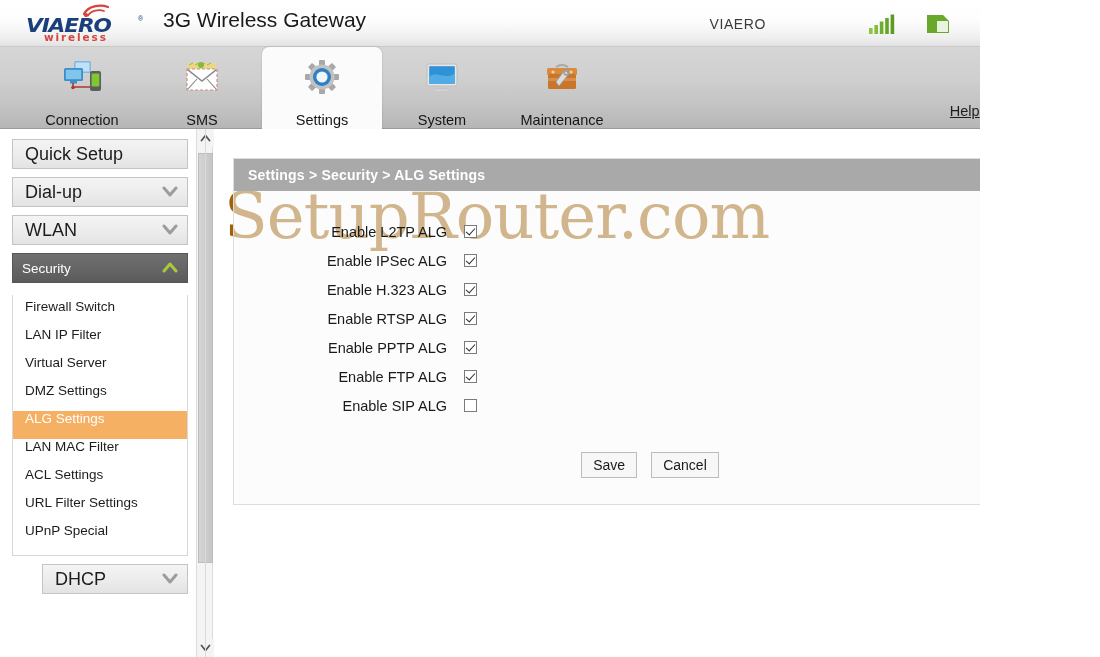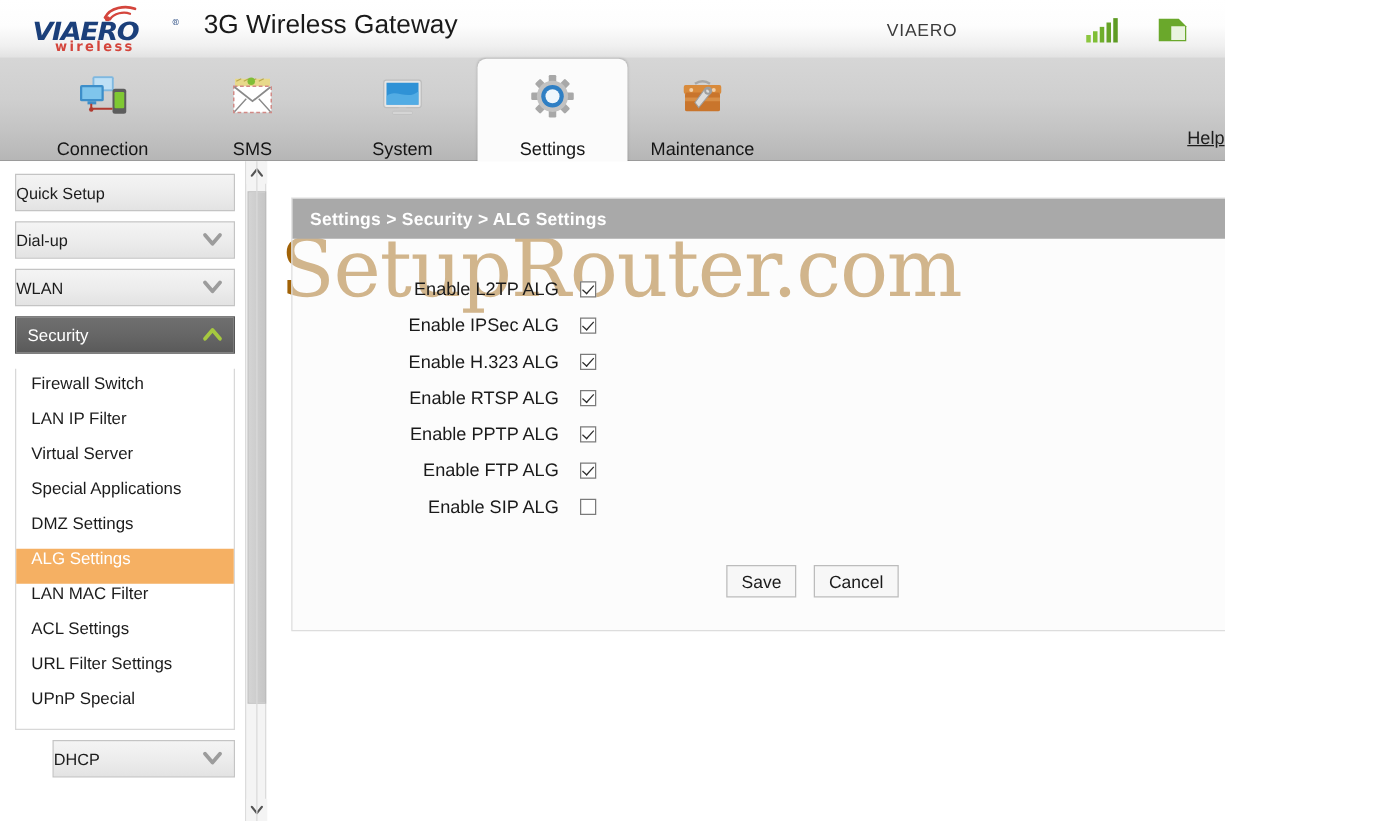--- a/index.html
+++ b/index.html
@@ -107,22 +107,22 @@
   }
   .side-inner { position: absolute; left: 0; top: 0; width: 196px; }
 
   .sb-btn {
     position: relative;
     margin: 0 8px 8px 12px;
     height: 30px;
     background: linear-gradient(to bottom, #f4f4f4 0%, #ececec 55%, #e3e3e3 100%);
     border: 1px solid #c4c4c4;
     display: flex; align-items: center;
-    padding-left: 0;
-    font-size: 13px; color: #1c1c1c;
+    padding-left: 12px;
+    font-size: 18px; color: #1c1c1c;
     cursor: pointer;
   }
   .sb-btn .chev { position: absolute; right: 9px; top: 8px; }
 
   .sb-group-head {
     position: relative;
     margin: 0 8px 12px 12px;
     height: 30px;
     background: linear-gradient(to bottom, #6f6f6f 0%, #656565 55%, #5a5a5a 100%);
     border: 1px solid #565656;
@@ -336,33 +336,20 @@
           <svg width="44" height="38" viewBox="0 0 44 38">
             <rect x="8" y="4" width="28" height="8" fill="#e8d98a"></rect>
             <path d="M9 6 l4 -2 M15 6 l4 -2 M21 6 l4 -2 M27 6 l4 -2" stroke="#b9a94f" stroke-width="1" fill="none"></path>
             <circle cx="21" cy="6" r="3" fill="#7fbe36"></circle>
             <rect x="7" y="10" width="30" height="21" fill="#ffffff" stroke="#d18a86" stroke-width="1.2" stroke-dasharray="3,2"></rect>
             <path d="M7.6 10.6 L22 22 L36.4 10.6" stroke="#8a8a8a" stroke-width="1.4" fill="none"></path>
             <path d="M7.6 30.4 L17 20 M36.4 30.4 L27 20" stroke="#8a8a8a" stroke-width="1.1" fill="none"></path>
           </svg>
         </div>
         <div class="tlabel">SMS</div>
-      </div>
-
-      <div class="tab">
-        <div class="tico">
-          <svg width="44" height="38" viewBox="0 0 44 38">
-            <rect x="7" y="5" width="30" height="22" rx="2" fill="#e6e6e6" stroke="#bdbdbd"></rect>
-            <rect x="9.2" y="7.2" width="25.6" height="17.6" fill="#2f92d6"></rect>
-            <path d="M9.2 18 C16 11, 26 22, 34.8 14 L34.8 24.8 L9.2 24.8 Z" fill="#5fb4e8" opacity="0.75"></path>
-            <rect x="19" y="27" width="6" height="3" fill="#cacaca"></rect>
-            <rect x="14" y="30" width="16" height="2.6" rx="1" fill="#d5d5d5" stroke="#bdbdbd" stroke-width="0.6"></rect>
-          </svg>
-        </div>
-        <div class="tlabel">System</div>
       </div>
 
       <div class="tab active">
         <div class="tico">
           <svg width="44" height="38" viewBox="0 0 44 38">
             <g transform="translate(22,18)">
               <g fill="#a8a8a8">
                 <rect x="-3" y="-17" width="6" height="7" rx="1"></rect>
                 <rect x="-3" y="10" width="6" height="7" rx="1"></rect>
                 <rect x="-17" y="-3" width="7" height="6" rx="1"></rect>
@@ -377,20 +364,33 @@
               <circle cx="0" cy="0" r="5.6" fill="#eef6fc"></circle>
             </g>
           </svg>
         </div>
         <div class="tlabel">Settings</div>
       </div>
 
       <div class="tab">
         <div class="tico">
           <svg width="44" height="38" viewBox="0 0 44 38">
+            <rect x="7" y="5" width="30" height="22" rx="2" fill="#e6e6e6" stroke="#bdbdbd"></rect>
+            <rect x="9.2" y="7.2" width="25.6" height="17.6" fill="#2f92d6"></rect>
+            <path d="M9.2 18 C16 11, 26 22, 34.8 14 L34.8 24.8 L9.2 24.8 Z" fill="#5fb4e8" opacity="0.75"></path>
+            <rect x="19" y="27" width="6" height="3" fill="#cacaca"></rect>
+            <rect x="14" y="30" width="16" height="2.6" rx="1" fill="#d5d5d5" stroke="#bdbdbd" stroke-width="0.6"></rect>
+          </svg>
+        </div>
+        <div class="tlabel">System</div>
+      </div>
+
+      <div class="tab">
+        <div class="tico">
+          <svg width="44" height="38" viewBox="0 0 44 38">
             <path d="M16 8 q6 -4 12 0" stroke="#a8a8a8" stroke-width="2" fill="none"></path>
             <rect x="7" y="9" width="30" height="7" rx="1.5" fill="#d98b3c"></rect>
             <rect x="8" y="15" width="28" height="15" rx="1.5" fill="#c9752c"></rect>
             <rect x="8" y="19" width="28" height="3" fill="#e3a05a" opacity="0.6"></rect>
             <circle cx="13" cy="13" r="1.6" fill="#f3d0a8"></circle>
             <circle cx="31" cy="13" r="1.6" fill="#f3d0a8"></circle>
             <path d="M19 27 L28 16 a3.4 3.4 0 0 0 -4 -4 l-8 11 z" fill="#dcdcdc" stroke="#9e9e9e" stroke-width="0.9"></path>
             <circle cx="26.5" cy="13.5" r="2.4" fill="none" stroke="#9e9e9e" stroke-width="1.6"></circle>
           </svg>
         </div>
@@ -440,23 +440,20 @@
           <div class="sb-sub">
             <span>Firewall Switch</span>
           </div>
           <div class="sb-sub">
             <span>LAN IP Filter</span>
           </div>
           <div class="sb-sub">
             <span>Virtual Server</span>
           </div>
           <div class="sb-sub">
-            <span>Special Applications</span>
-          </div>
-          <div class="sb-sub">
             <span>DMZ Settings</span>
           </div>
           <div class="sb-sub selected">
             <span>ALG Settings</span>
           </div>
           <div class="sb-sub">
             <span>LAN MAC Filter</span>
           </div>
           <div class="sb-sub">
             <span>ACL Settings</span>

